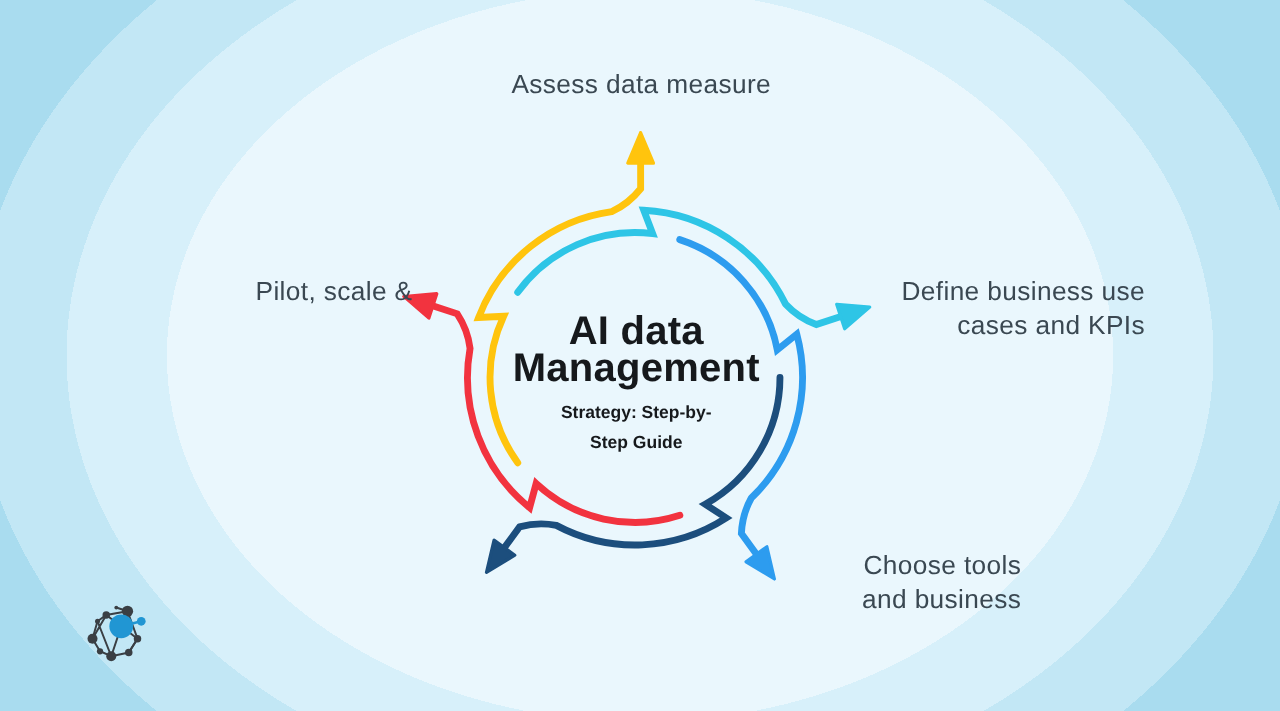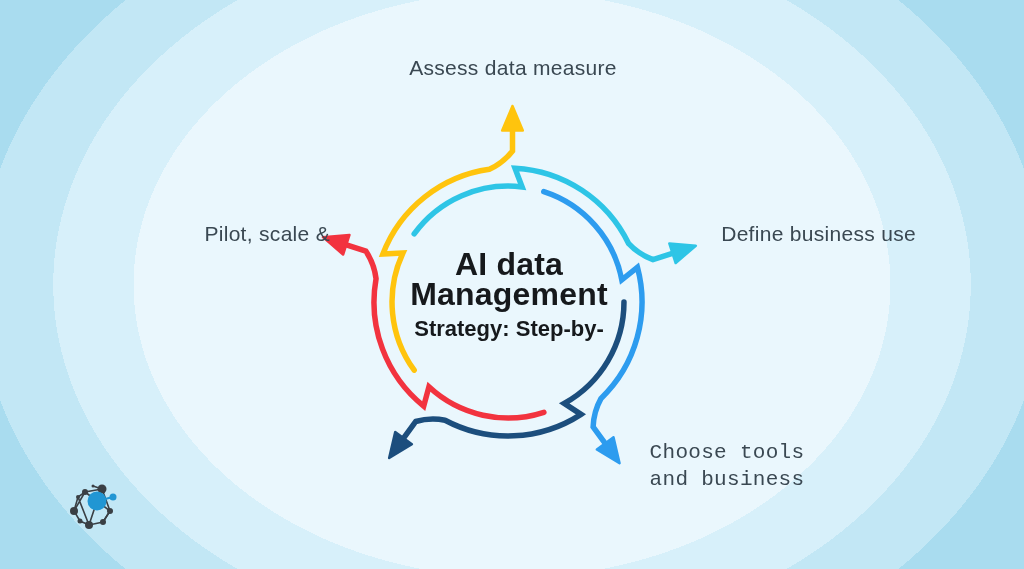--- a/index.html
+++ b/index.html
@@ -19,29 +19,29 @@
   }
   .head{
     stroke-width:2.5;stroke-linejoin:round;stroke-linecap:round;
   }
   .step-label{
     position:absolute;color:var(--label-color,#3A4852);
     font-size:21px;line-height:27px;letter-spacing:.3px;
   }
   .lbl-top{left:393px;top:54px;width:240px;text-align:center;}
   .lbl-right{left:706px;top:220px;width:210px;text-align:right;}
-  .lbl-bottom-right{left:637px;top:439px;width:180px;text-align:center;font-family:Liberation Mono, monospace;}
+  .lbl-bottom-right{left:637px;top:439px;width:180px;text-align:right;}
   .lbl-bottom-left{left:222px;top:437px;width:172px;text-align:center;}
   .lbl-left{left:136px;top:220px;width:194px;text-align:right;}
   .center-text{
     position:absolute;left:403px;top:249px;width:212px;text-align:center;
     color:var(--title-color,#16191C);
   }
   .center-title{font-weight:bold;font-size:32px;line-height:30px;letter-spacing:.2px;}
-  .center-subtitle{font-weight:bold;font-size:22px;line-height:24px;margin-top:8px;}
+  .center-subtitle{font-weight:bold;font-size:14px;line-height:24px;margin-top:8px;}
   .logo-svg{position:absolute;left:60px;top:468px;width:80px;height:80px;}
 </style>
 </head>
 <body style="--label-color: #3A4852; --title-color: #16191C;">
 
 <div class="bg" style="background: radial-gradient(56% 78%, rgb(234, 247, 253) 0px, rgb(234, 247, 253) 66%, rgb(215, 240, 250) 66%, rgb(215, 240, 250) 80%, rgb(194, 231, 245) 80%, rgb(194, 231, 245) 93%, rgb(169, 220, 239) 93%, rgb(169, 220, 239) 100%);"></div>
 
 <svg class="diagram-svg" viewBox="-230 -230 460 460">
 
   <g transform="rotate(0)">
@@ -64,28 +64,30 @@
     <path class="arc" d="M -93.8 68.2 A 116 116 0 0 1 -105.1 -49 L -125.1 -48 A 134 134 0 0 1 -18.6 -132.7 Q -5 -139 4.5 -151 L 4.5 -173" stroke="#F2333F"></path>
     <path class="head" d="M 4.5 -196 L -5.8 -171.5 L 14.8 -171.5 Z" fill="#F2333F" stroke="#F2333F"></path>
   </g>
 </svg>
 
 <div class="center-text">
   <div class="center-title">AI data</div>
   <div class="center-title">Management</div>
   <div class="center-subtitle">
     <div>Strategy: Step-by-</div>
+    <div>Step Guide</div>
   </div>
 </div>
 
 <div class="step-label lbl-top">
   <div>Assess data measure</div>
 </div>
 <div class="step-label lbl-right">
   <div>Define business use</div>
+  <div>cases and KPIs</div>
 </div>
 <div class="step-label lbl-bottom-right">
   <div>Choose tools</div>
   <div>and business</div>
 </div>
 <div class="step-label lbl-bottom-left">
 </div>
 <div class="step-label lbl-left">
   <div>Pilot, scale &amp;</div>
 </div>

